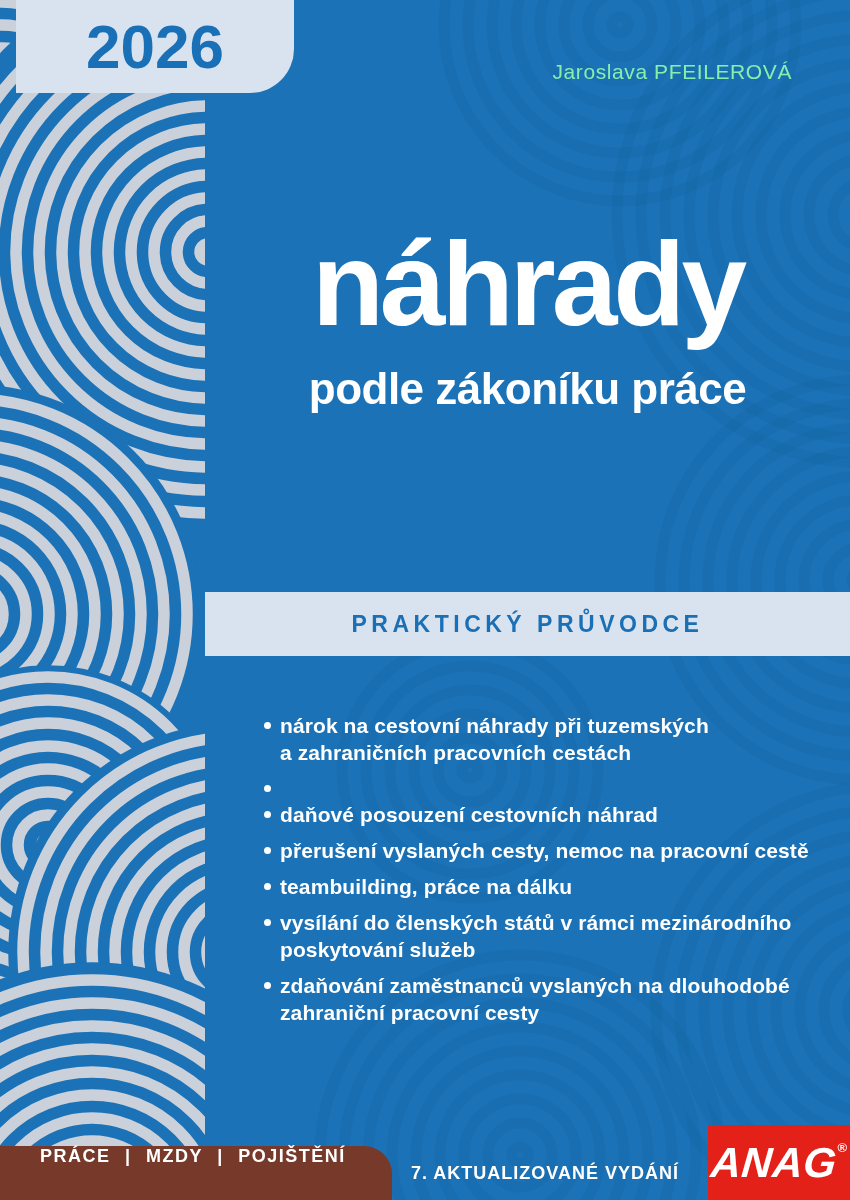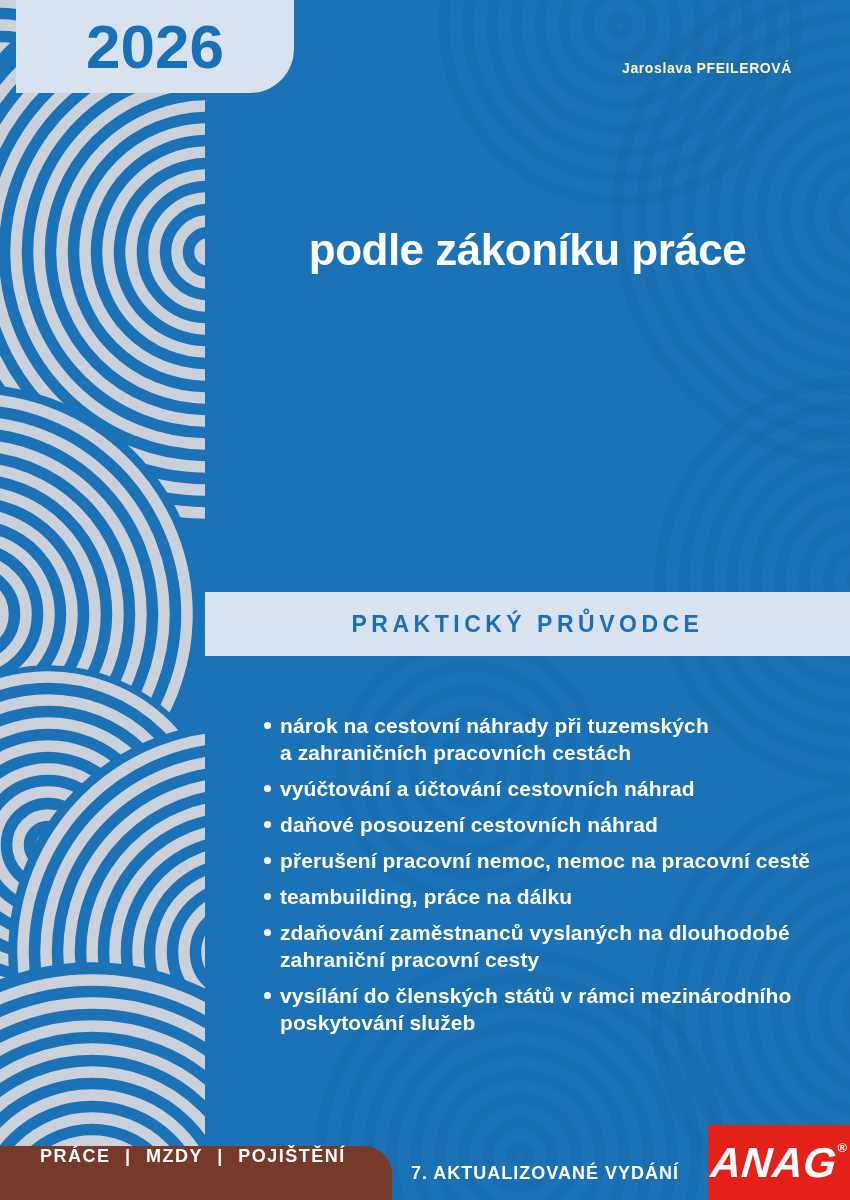--- a/index.html
+++ b/index.html
@@ -11,25 +11,25 @@
   .bg-rings{position:absolute;left:0;top:0;}
   .left-strip{position:absolute;left:0;top:0;width:205px;height:1200px;}
   .year-box{
     position:absolute;left:16px;top:0;width:278px;height:93px;
     background:#d9e3f0;border-bottom-right-radius:44px;
     display:flex;align-items:center;justify-content:center;
   }
   .year-box span{font-size:62px;font-weight:bold;color:#1a70b6;letter-spacing:0px;}
   .author{
     position:absolute;top:60px;right:58px;
-    color:#fef9c3;font-size:14px;font-weight:bold;letter-spacing:0.6px;
+    color:#86efac;font-size:21px;font-weight:normal;letter-spacing:0.6px;
   }
   .title{position:absolute;left:205px;top:222px;width:645px;text-align:center;color:#ffffff;}
   .title .t1{font-size:118px;line-height:124px;font-weight:bold;letter-spacing:-4px;}
-  .title .t2{margin-top:2px;font-size:44px;line-height:52px;font-weight:bold;letter-spacing:-0.5px;}
+  .title .t2{margin-top:17px;font-size:44px;line-height:52px;font-weight:bold;letter-spacing:-0.5px;}
   .band{
     position:absolute;left:205px;top:592px;width:645px;height:64px;
     background:#d9e3f0;display:flex;align-items:center;justify-content:center;
   }
   .band span{color:#1b6fb4;font-weight:bold;font-size:23px;letter-spacing:4.5px;}
   .bullets{position:absolute;left:264px;top:712px;width:582px;margin:0;padding:0;list-style:none;}
   .bullets li{display:flex;gap:9px;margin-bottom:9px;color:#ffffff;font-size:21px;line-height:27px;font-weight:bold;}
   .dot{flex:0 0 auto;width:7px;height:7px;border-radius:50%;background:#ffffff;margin-top:10px;}
   .txt{white-space:pre-line;letter-spacing:0.1px;}
   .redbar{
@@ -206,58 +206,58 @@
       </svg>
   </div>
 
   <div class="year-box">
     <span>2026</span>
   </div>
 
   <div class="author">Jaroslava PFEILEROVÁ</div>
 
   <div class="title">
+    <div class="t1">náhrady</div>
     <div class="t2">podle zákoníku práce</div>
   </div>
 
   <div class="band">
     <span>PRAKTICKÝ PRŮVODCE</span>
   </div>
 
   <ul class="bullets">
     <li>
         <span class="dot"></span>
         <span class="txt">nárok na cestovní náhrady při tuzemských
 a zahraničních pracovních cestách</span>
       </li>
     <li>
         <span class="dot"></span>
-        <span class="txt">vyúčtování a účtování cestovních náhrad</span>
       </li>
     <li>
         <span class="dot"></span>
         <span class="txt">daňové posouzení cestovních náhrad</span>
       </li>
     <li>
         <span class="dot"></span>
-        <span class="txt">přerušení pracovní nemoc, nemoc na pracovní cestě</span>
+        <span class="txt">přerušení vyslaných cesty, nemoc na pracovní cestě</span>
       </li>
     <li>
         <span class="dot"></span>
         <span class="txt">teambuilding, práce na dálku</span>
+      </li>
+    <li>
+        <span class="dot"></span>
+        <span class="txt">vysílání do členských států v rámci mezinárodního
+poskytování služeb</span>
       </li>
     <li>
         <span class="dot"></span>
         <span class="txt">zdaňování zaměstnanců vyslaných na dlouhodobé
 zahraniční pracovní cesty</span>
-      </li>
-    <li>
-        <span class="dot"></span>
-        <span class="txt">vysílání do členských států v rámci mezinárodního
-poskytování služeb</span>
       </li>
   </ul>
 
   <div class="redbar">
     <span>PRÁCE | MZDY | POJIŠTĚNÍ</span>
   </div>
 
   <div class="edition">7. AKTUALIZOVANÉ VYDÁNÍ</div>
 
   <div class="anag">

